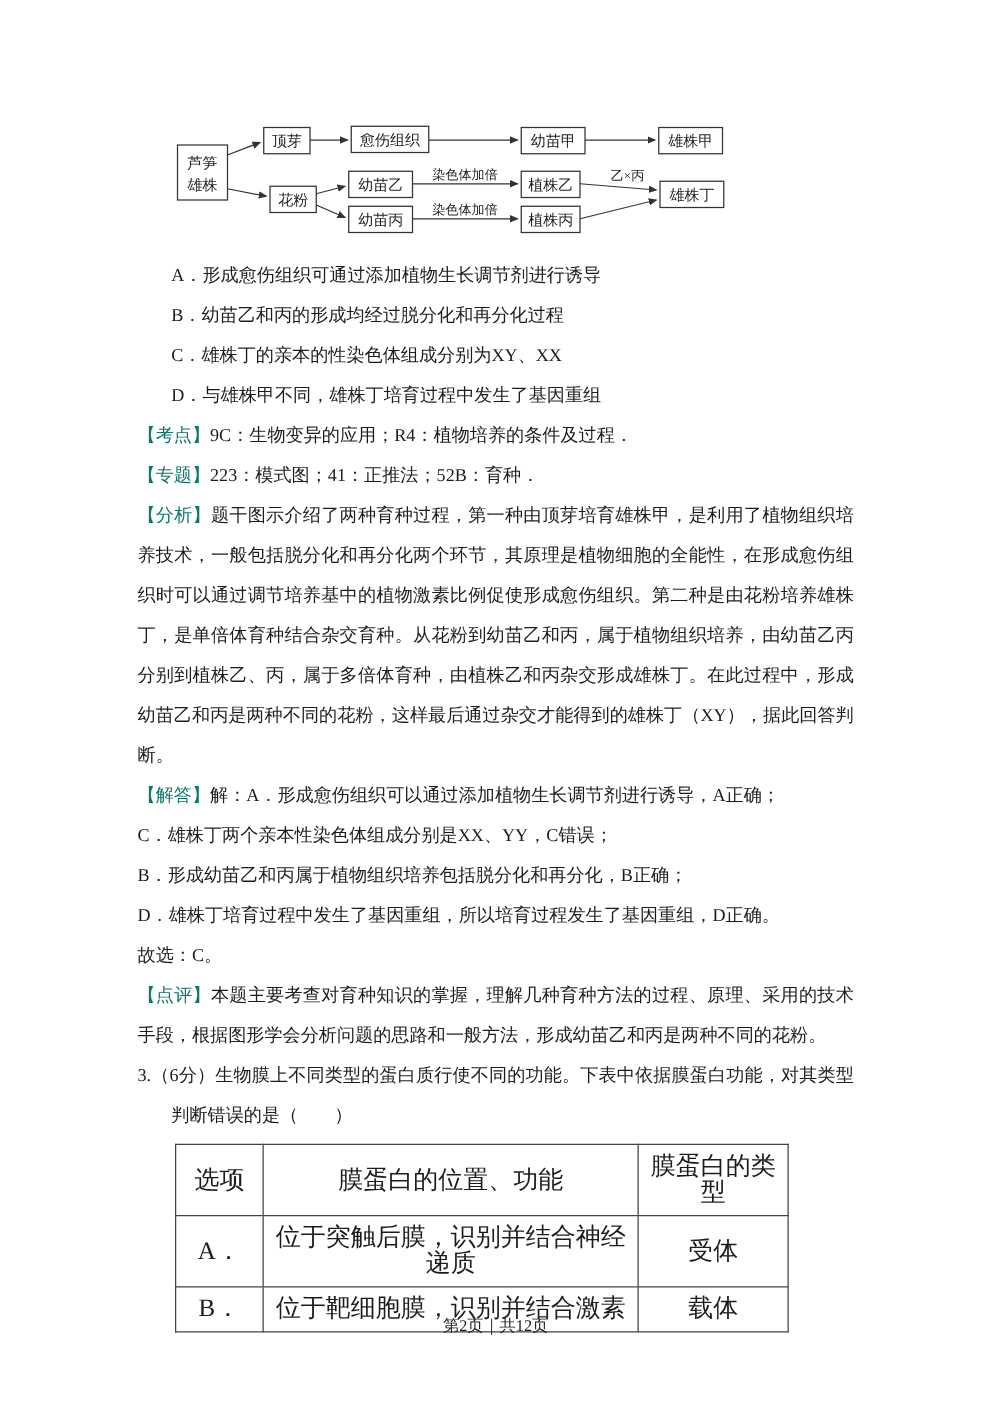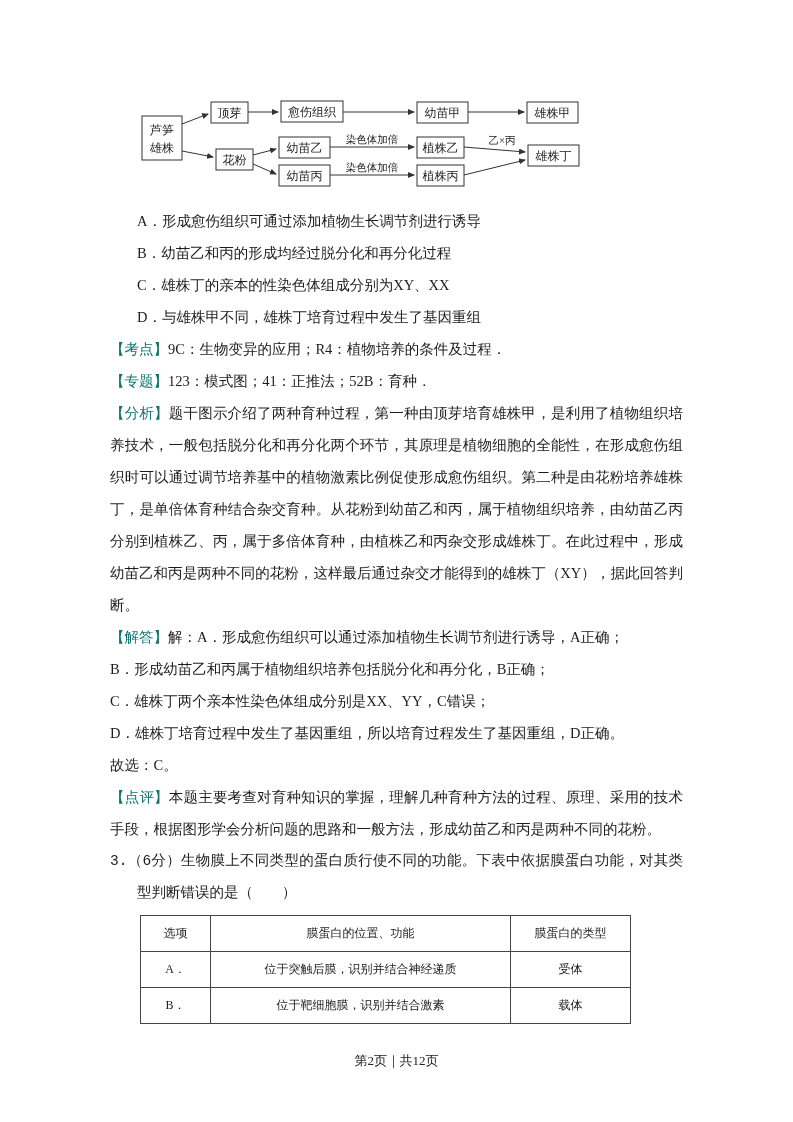--- a/index.html
+++ b/index.html
@@ -16,26 +16,26 @@
   .diagram { display: block; margin: 93px 0 12px 136px; }
   .content {
     padding: 0 110px;
     font-size: 14.5px;
     line-height: 32px;
     text-align: justify;
   }
   .option { padding-left: 27px; }
   .tagline { }
   .tag { color: #0f766e; }
-  .hang { padding-left: 27px; text-indent: -27px; font-family: Liberation Mono, monospace; }
+  .hang { padding-left: 27px; text-indent: -27px; }
   .q3 { margin-top: 0; }
   table.q3-table {
     border-collapse: collapse;
     margin: 6px 0 0 30px;
-    font-size: 12px;
+    font-size: 20px;
     line-height: 21px;
     text-align: center;
     padding-left: 33px;
   }
   .q3-table th, .q3-table td {
     border: 1px solid #444;
     font-weight: normal;
     padding: 7px 8px;
   }
   .footer {
@@ -104,26 +104,26 @@
     </g>
   </svg>
 
   <div class="content">
     <div class="option">A．形成愈伤组织可通过添加植物生长调节剂进行诱导</div>
     <div class="option">B．幼苗乙和丙的形成均经过脱分化和再分化过程</div>
     <div class="option">C．雄株丁的亲本的性染色体组成分别为XY、XX</div>
     <div class="option">D．与雄株甲不同，雄株丁培育过程中发生了基因重组</div>
 
     <div class="tagline"><span class="tag">【考点】</span><span>9C：生物变异的应用；R4：植物培养的条件及过程．</span></div>
-    <div class="tagline"><span class="tag">【专题】</span><span>123：模式图；41：正推法；52B：育种．</span></div>
+    <div class="tagline"><span class="tag">【专题】</span><span>223：模式图；41：正推法；52B：育种．</span></div>
     <div class="tagline"><span class="tag">【分析】</span><span>题干图示介绍了两种育种过程，第一种由顶芽培育雄株甲，是利用了植物组织培养技术，一般包括脱分化和再分化两个环节，其原理是植物细胞的全能性，在形成愈伤组织时可以通过调节培养基中的植物激素比例促使形成愈伤组织。第二种是由花粉培养雄株丁，是单倍体育种结合杂交育种。从花粉到幼苗乙和丙，属于植物组织培养，由幼苗乙丙分别到植株乙、丙，属于多倍体育种，由植株乙和丙杂交形成雄株丁。在此过程中，形成幼苗乙和丙是两种不同的花粉，这样最后通过杂交才能得到的雄株丁（XY），据此回答判断。</span></div>
 
     <div class="tagline"><span class="tag">【解答】</span><span>解：A．形成愈伤组织可以通过添加植物生长调节剂进行诱导，A正确；</span></div>
+    <div>C．雄株丁两个亲本性染色体组成分别是XX、YY，C错误；</div>
     <div>B．形成幼苗乙和丙属于植物组织培养包括脱分化和再分化，B正确；</div>
-    <div>C．雄株丁两个亲本性染色体组成分别是XX、YY，C错误；</div>
     <div>D．雄株丁培育过程中发生了基因重组，所以培育过程发生了基因重组，D正确。</div>
     <div>故选：C。</div>
 
     <div class="tagline"><span class="tag">【点评】</span><span>本题主要考查对育种知识的掌握，理解几种育种方法的过程、原理、采用的技术手段，根据图形学会分析问题的思路和一般方法，形成幼苗乙和丙是两种不同的花粉。</span></div>
 
     <div class="hang q3">3.（6分）生物膜上不同类型的蛋白质行使不同的功能。下表中依据膜蛋白功能，对其类型判断错误的是（　　）</div>
 
     <table class="q3-table">
       <colgroup>
         <col style="width:70px">

